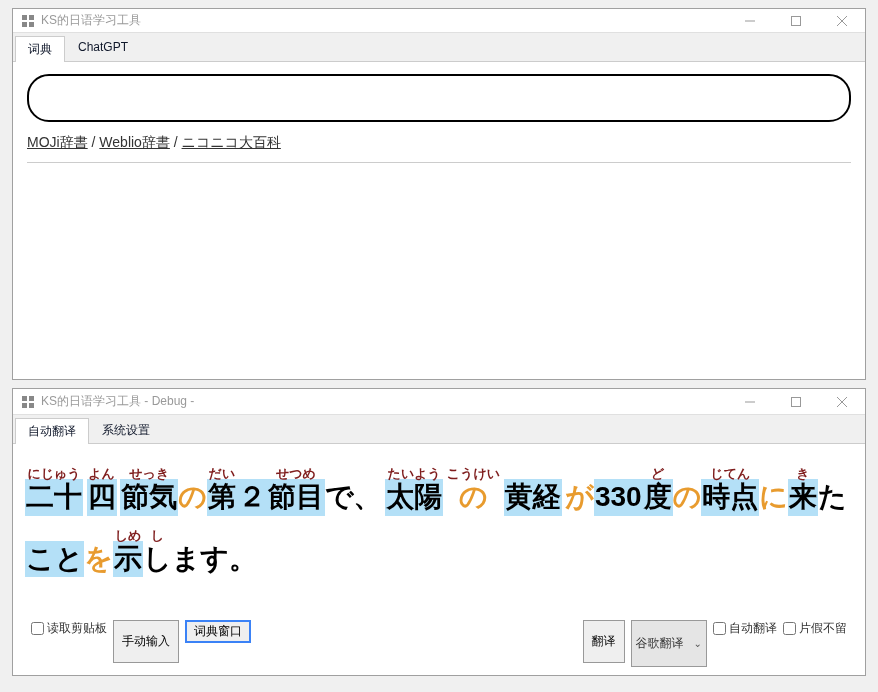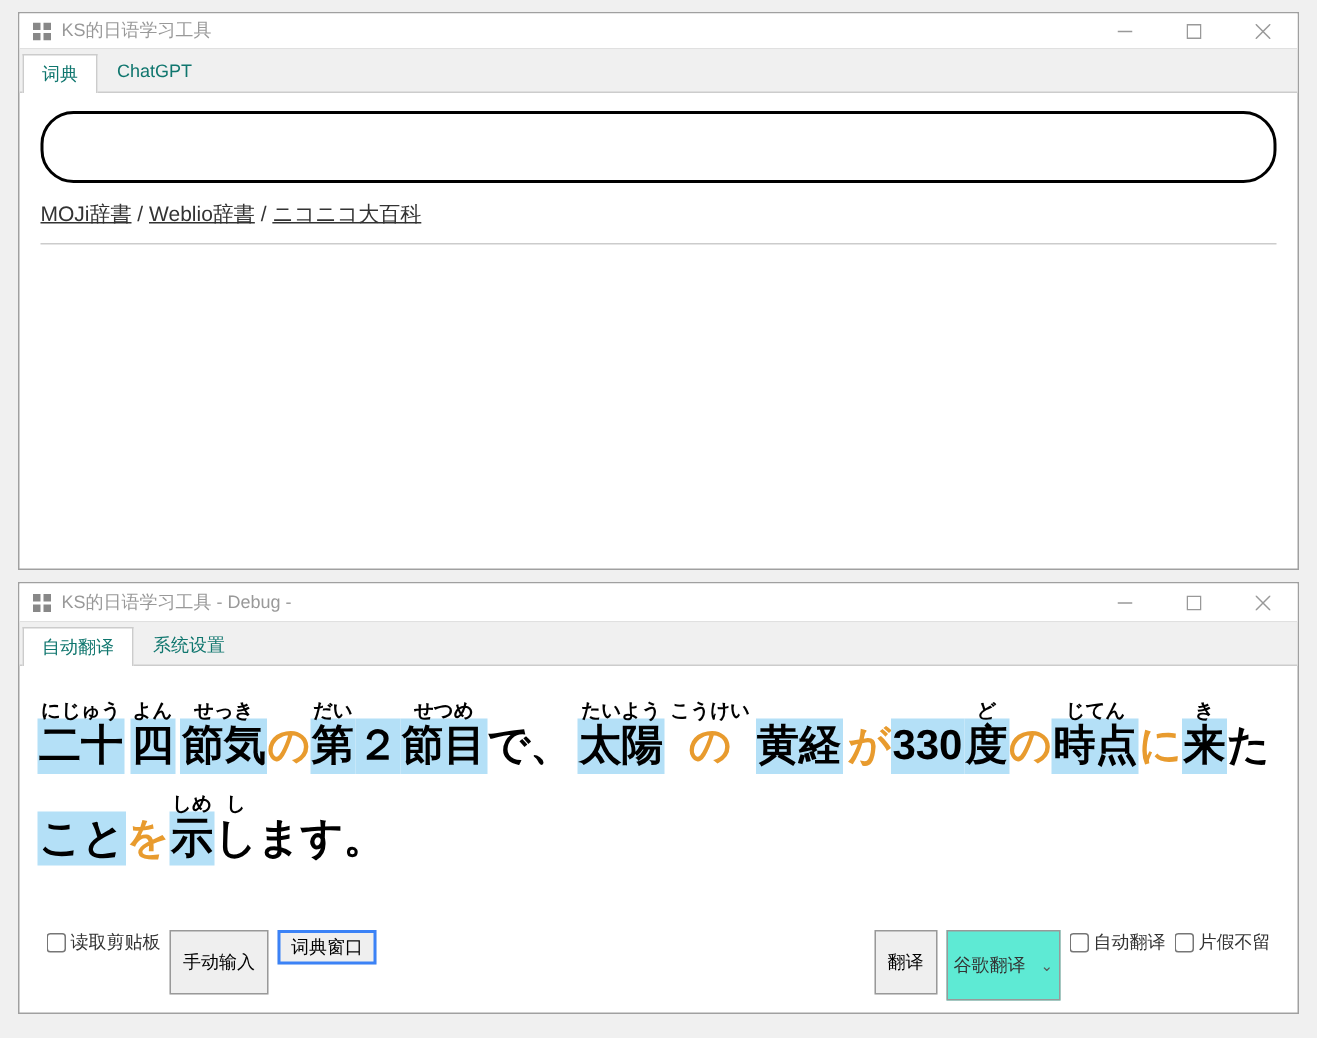--- a/index.html
+++ b/index.html
@@ -52,21 +52,21 @@
 .tabs {
   display: flex;
   background: #f0f0f0;
   border-bottom: 1px solid #ccc;
   padding-top: 2px;
   padding-left: 2px;
 }
 .tab {
   padding: 4px 12px 4px 12px;
   font-size: 12px;
-  color: #0f766e;
+  color: #0f172a;
   border: 1px solid transparent;
   border-bottom: none;
   cursor: default;
 }
 .tab.active {
   background: #fff;
   border-color: #ccc;
   position: relative;
   top: 1px;
 }
@@ -113,21 +113,21 @@
 .ruby-wrap {
   display: inline-block;
   text-align: center;
   vertical-align: bottom;
   margin: 0 0px;
 }
 .ruby-top {
   display: block;
   font-size: 13px;
   font-weight: bold;
-  color: #000000;
+  color: #7f1d1d;
   line-height: 1.1;
   margin-bottom: -2px;
   white-space: nowrap;
 }
 .ruby-base {
   display: block;
   font-size: 28px;
   line-height: 1.3;
   white-space: nowrap;
 }
@@ -157,21 +157,21 @@
 }
 .btn.highlight {
   border: 2px solid #3b82f6;
   padding: 1px 7px;
 }
 .spacer { flex: 1; }
 .select {
   font-size: 12px;
   padding: 14px 4px;
   border: 1px solid #999;
-  background: #5eead4;
+  background: #e5e5e5;
   display: flex;
   align-items: center;
   gap: 10px;
 }
 .select .chev { font-size: 10px; color:#555; }
 </style>
 </head>
 <body>
 
 <div class="window" style="height:372px;">

